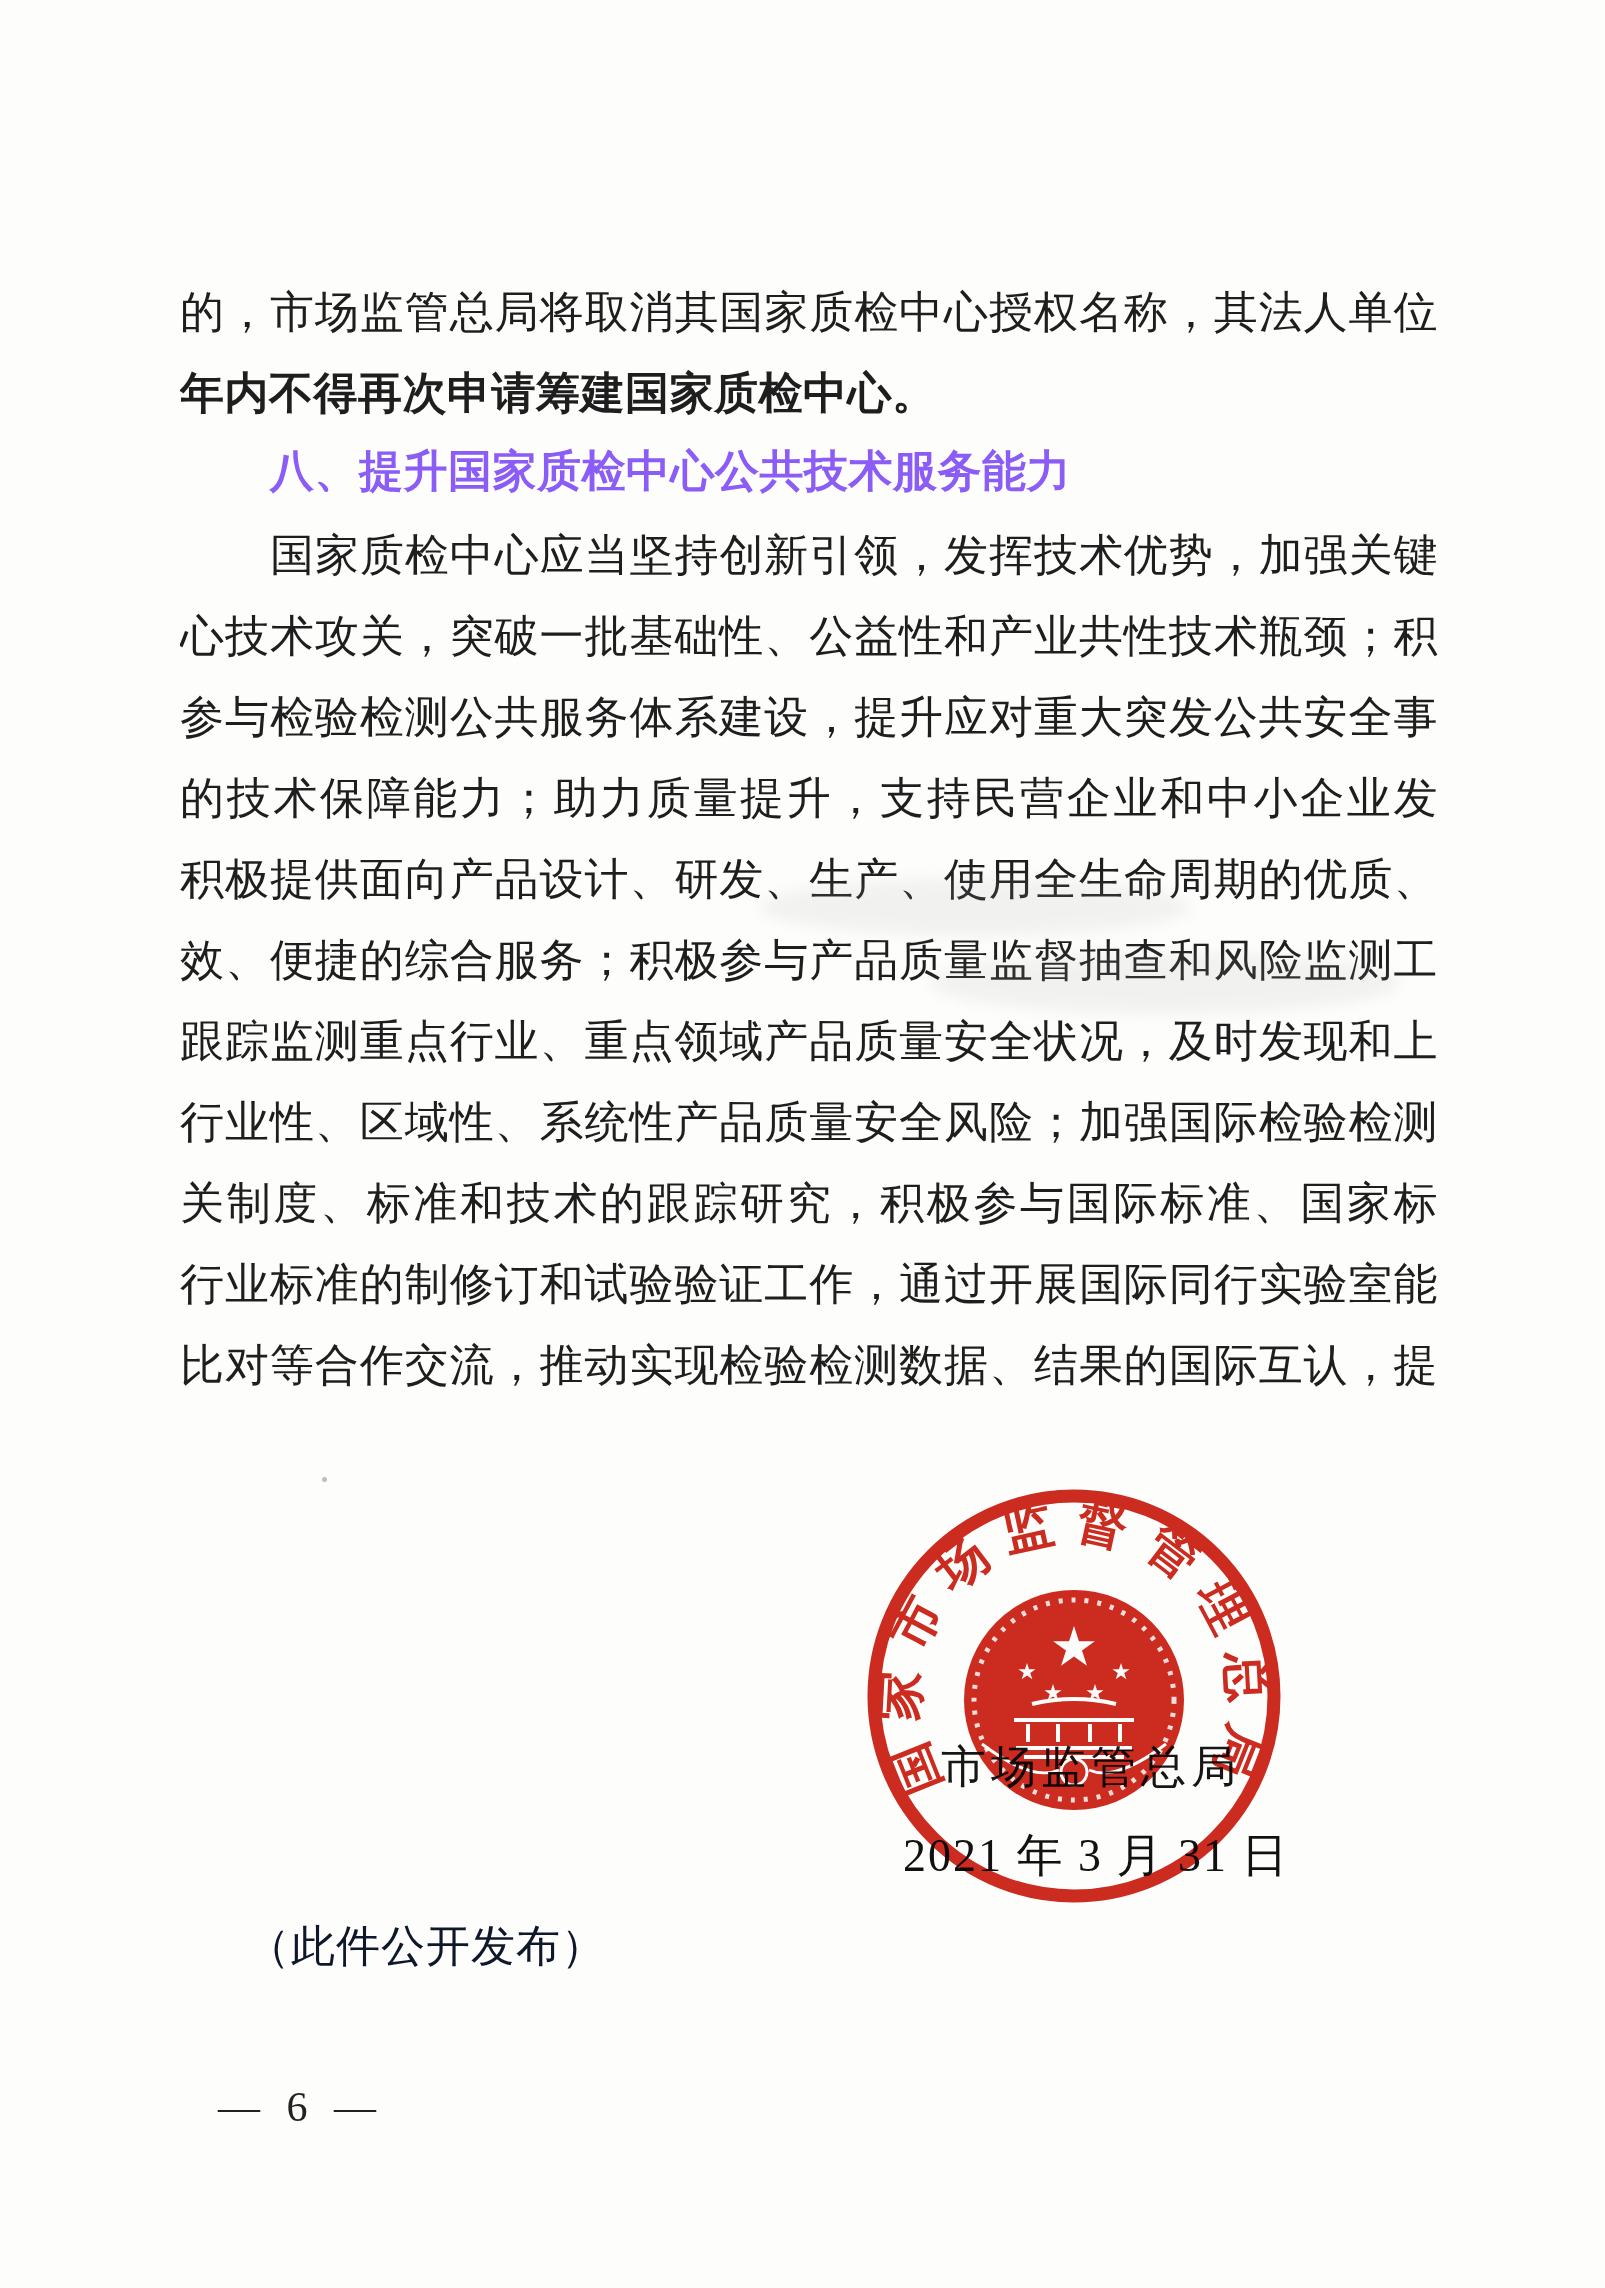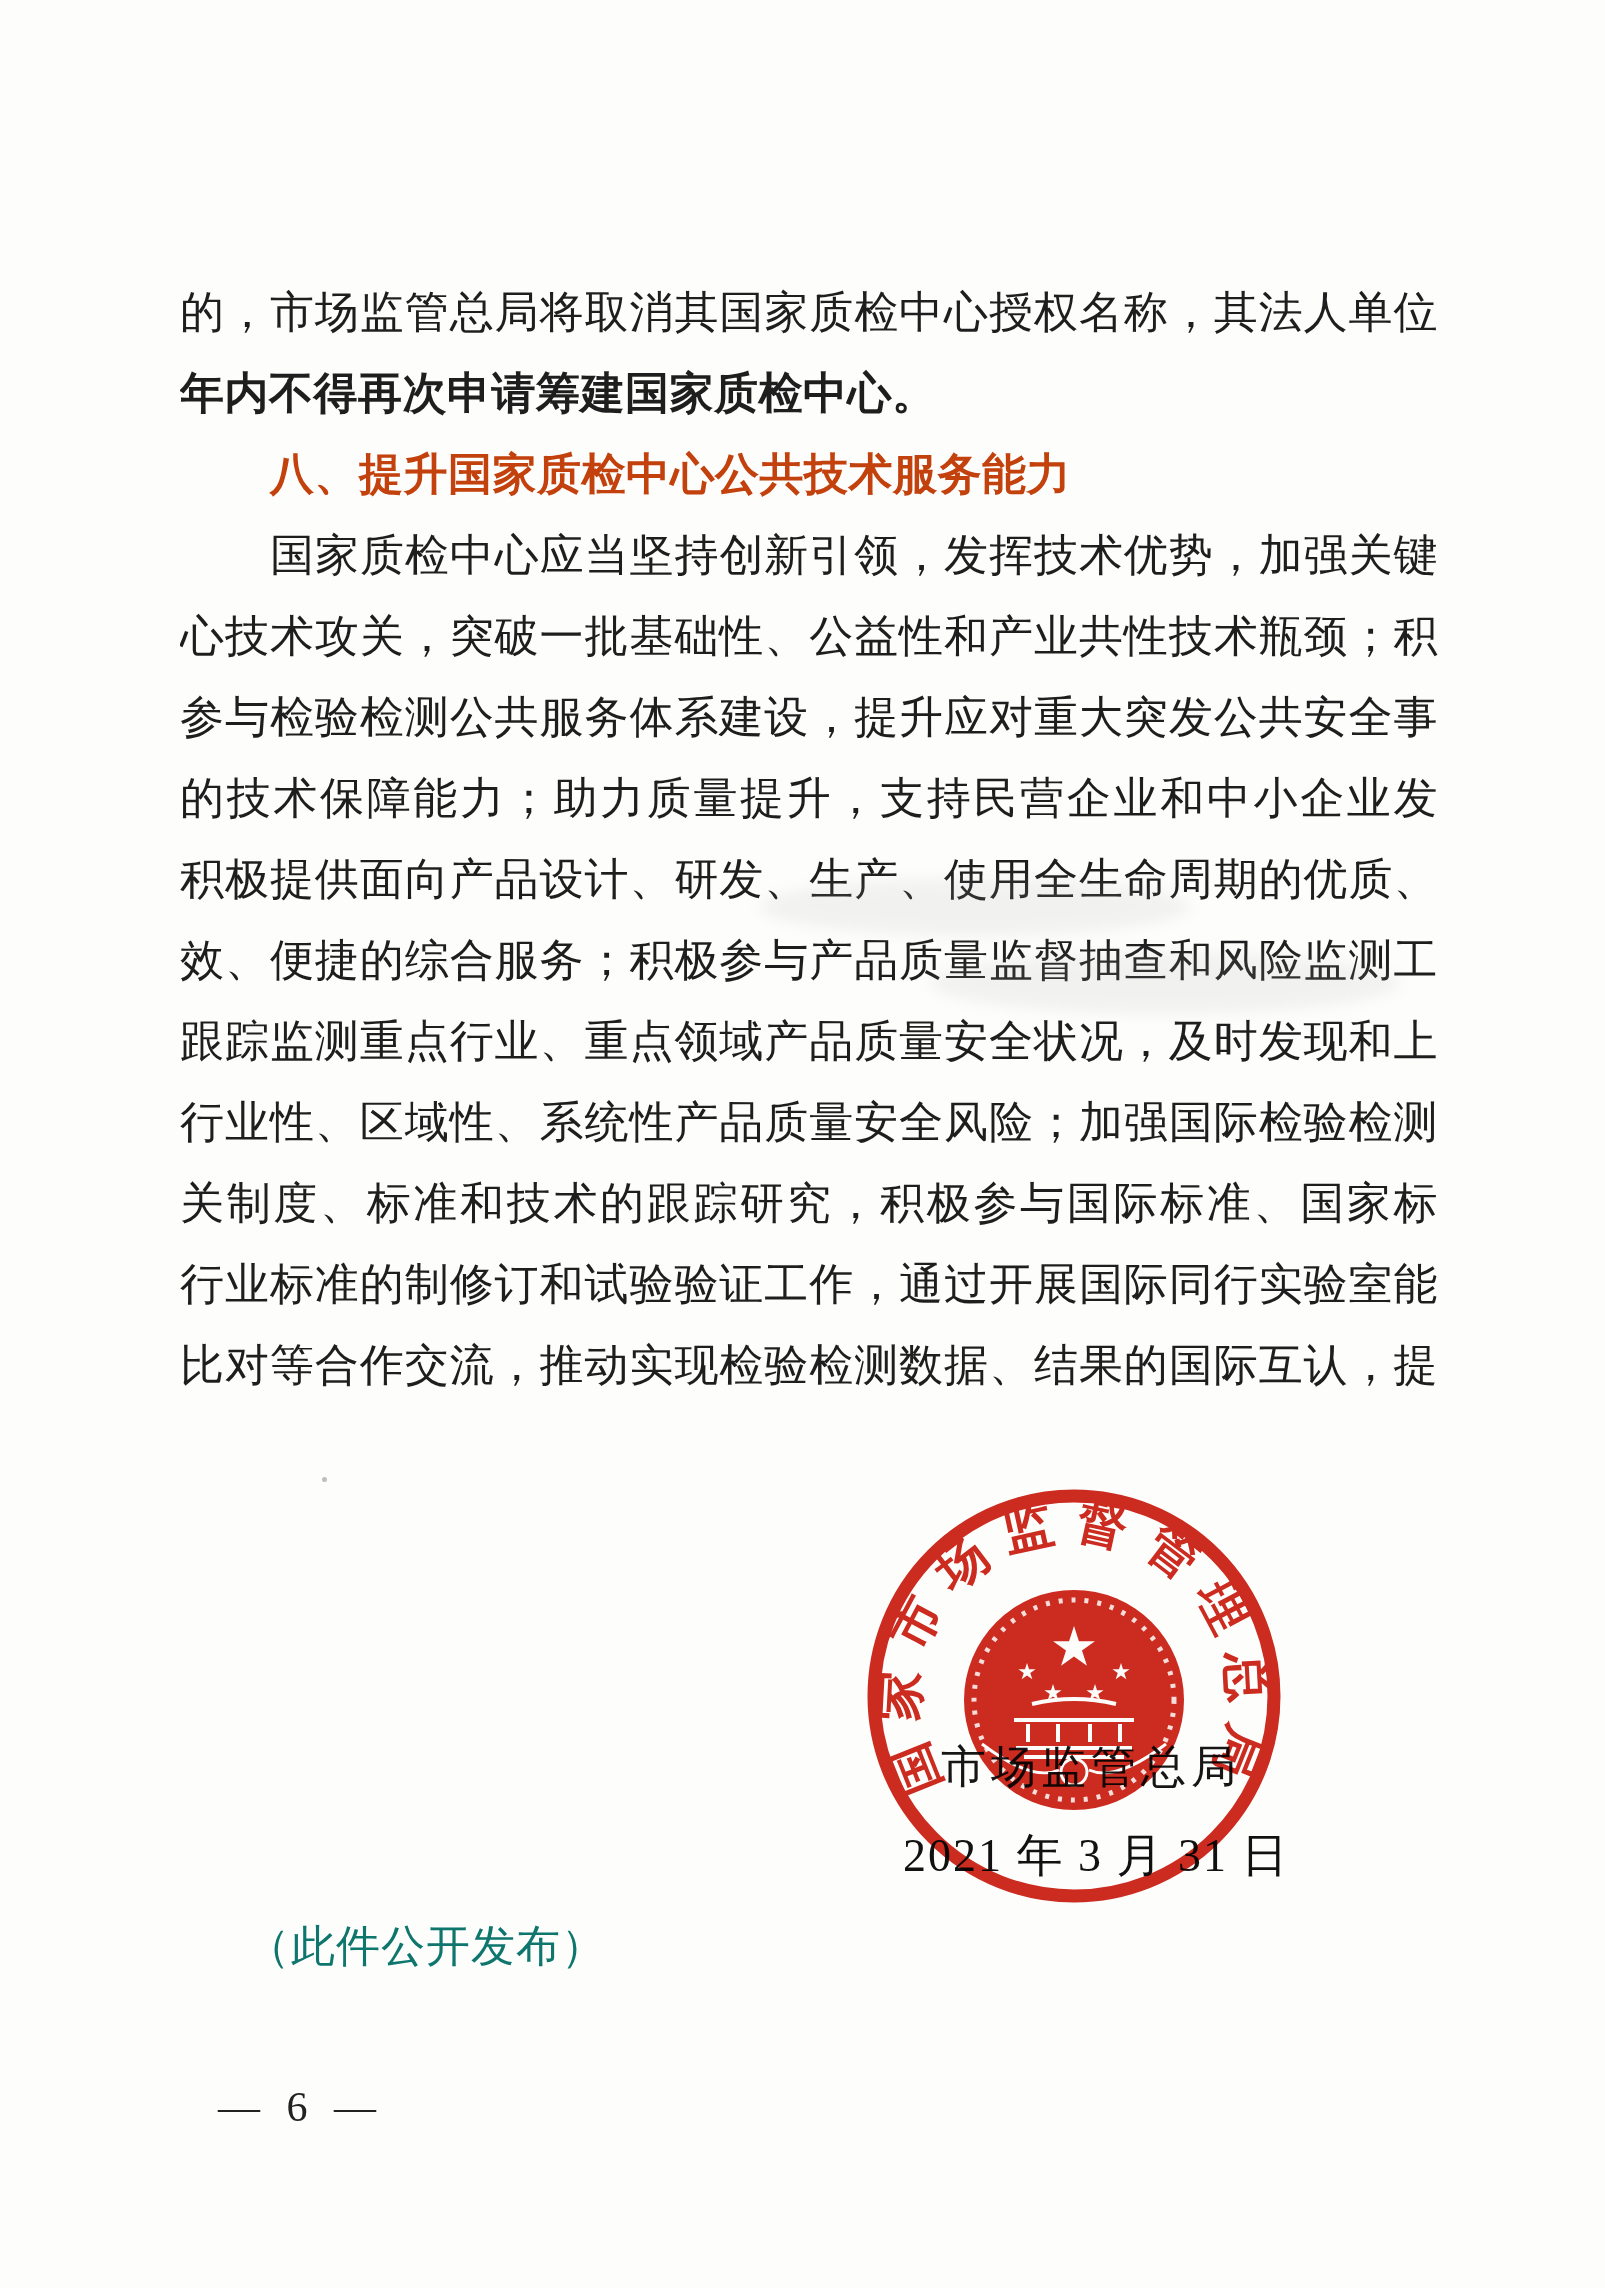--- a/index.html
+++ b/index.html
@@ -26,23 +26,23 @@
     height:81px;
     overflow:hidden;
     text-align:justify;
     text-align-last:justify;
     text-justify:inter-character;
     white-space:normal;
   }
   .line.plain { text-align:left; text-align-last:left;font-weight:bold; }
   .line.indent { text-indent:90px; }
   .line.heading {
-    font-family:Liberation Serif, serif;
+    font-family:Liberation Mono, monospace;
     font-weight:bold;
-    color:#c2410c;
+    color:#8b5cf6;
   }
 
   
   .seal-wrap {
     position:absolute;
     left:862px; top:1484px;
     width:424px; height:424px;
     mix-blend-mode:multiply;
     z-index:3;
   }
@@ -70,21 +70,21 @@
     letter-spacing:2px;
     color:#111;
     z-index:2;
     white-space:nowrap;
   }
   .publish-note {
     position:absolute;
     left:246px; top:1917px;
     font-size:44px;
     letter-spacing:1px;
-    color:#0f766e;
+    color:#0f172a;
     white-space:nowrap;
   }
   .page-number {
     position:absolute;
     left:218px; top:2083px;
     font-size:42px;
     letter-spacing:8px;
     color:#222;
     white-space:nowrap;
   }

